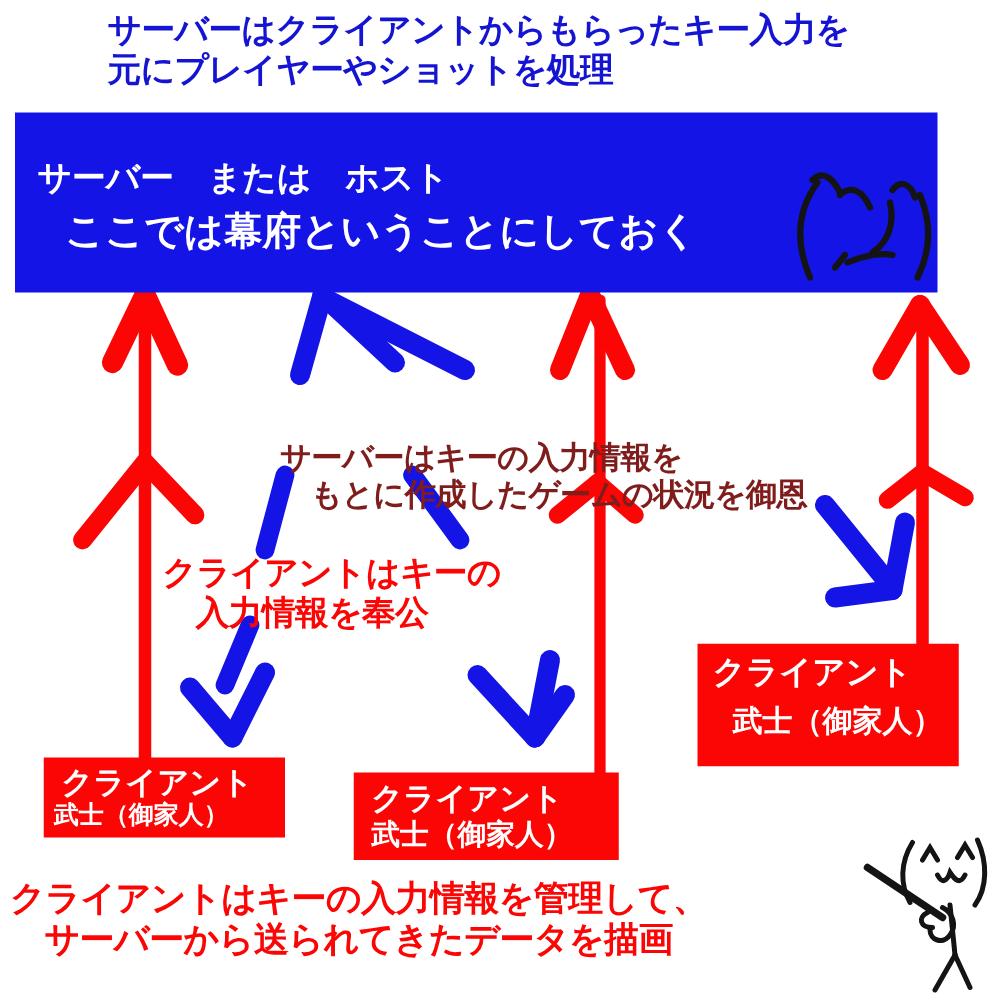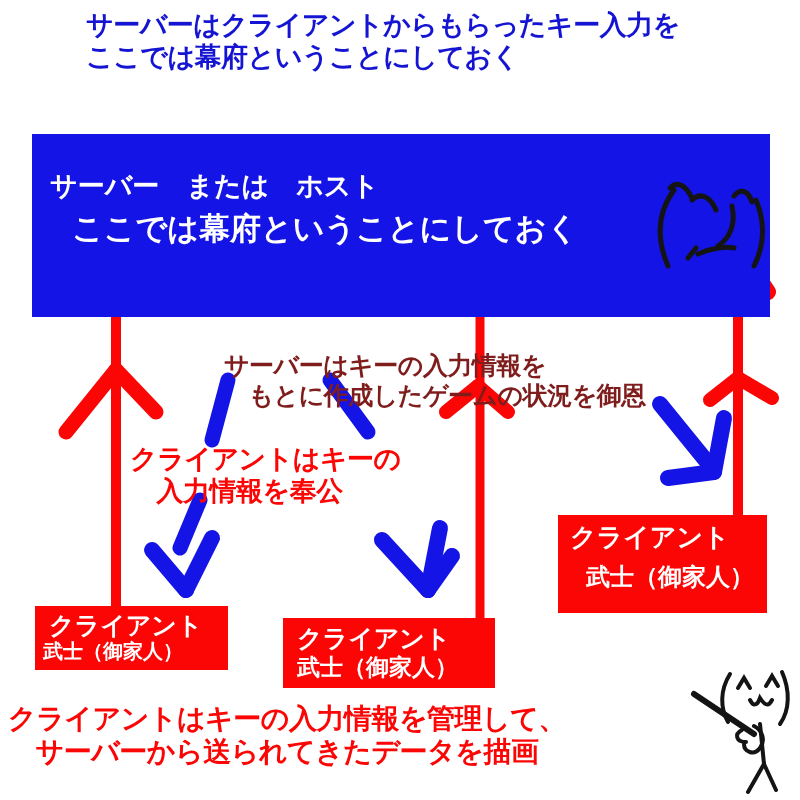--- a/index.html
+++ b/index.html
@@ -23,23 +23,22 @@
     letter-spacing:-0.5px;
   }
 
   #caption-top{left:86px;top:9px;font-size:27px;color:#1414d2;}
   #caption-mid-blue{left:224px;top:303px;font-size:25px;color:#7f1d1d;margin-top:48px;}
   #caption-mid-red{left:130px;top:443px;font-size:27px;color:#fb0505;}
   #caption-bottom{left:8px;top:702px;font-size:28px;color:#fb0505;}
 
   
   #server-box{
-    position:absolute;left:32px;top:90px;width:738px;height:183px;
+    position:absolute;left:12px;top:90px;width:738px;height:144px;
     background:#1414e6;
-    margin-top:44px;
   }
   #server-role{
     position:absolute;left:18px;top:34px;font-size:27px;color:#ffffff;
     font-weight:bold;white-space:pre;letter-spacing:0px;
   }
   #server-note{
     position:absolute;left:40px;top:74px;font-size:31px;color:#ffffff;
     font-weight:bold;white-space:pre;letter-spacing:0px;
   }
   #server-title{
@@ -160,21 +159,21 @@
     <span class="client-name">クライアント</span>
     <span class="client-sub">武士（御家人）</span>
   </div>
 
   <div class="client-box" id="client-box-3">
     <span class="client-name">クライアント</span>
     <span class="client-sub">武士（御家人）</span>
   </div>
 
   <div class="txt" id="caption-top">サーバーはクライアントからもらったキー入力を
-ここでは幕府ということにしておく</div>
+元にプレイヤーやショットを処理</div>
 
   <div class="txt" id="caption-mid-blue">サーバーはキーの入力情報を
 　もとに作成したゲームの状況を御恩</div>
 
   <div class="txt" id="caption-bottom">クライアントはキーの入力情報を管理して、
 　サーバーから送られてきたデータを描画</div>
 
   <div class="txt" id="caption-mid-red">クライアントはキーの
 　入力情報を奉公</div>
 

